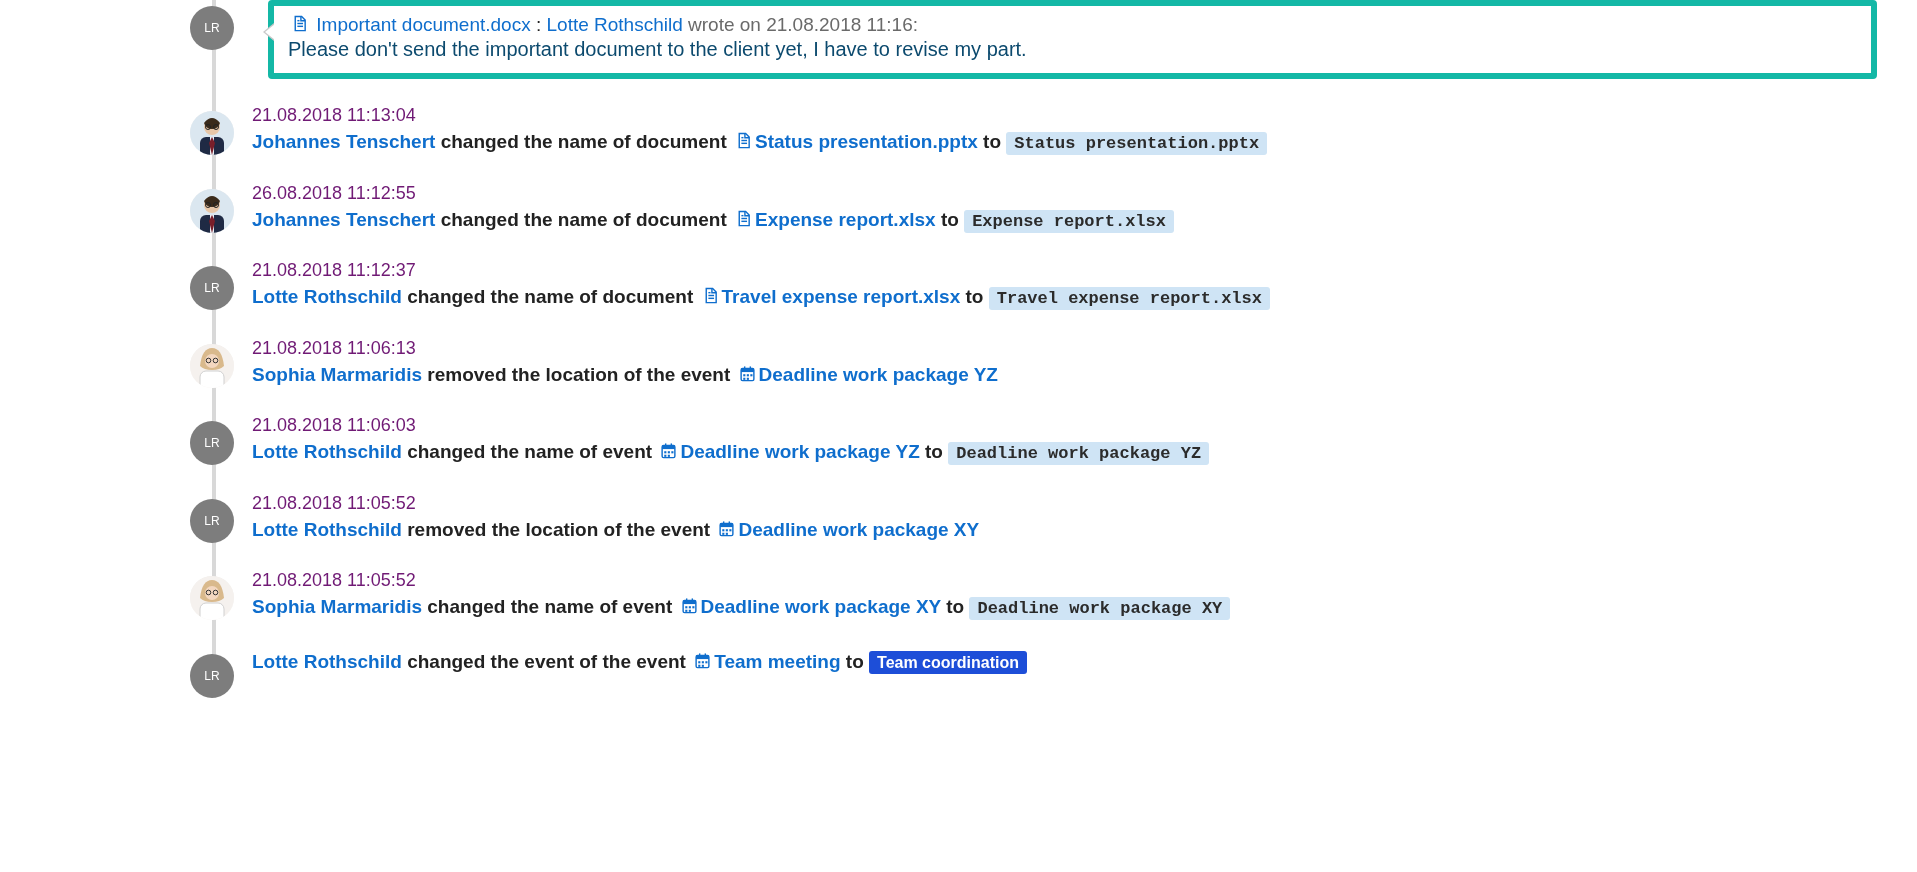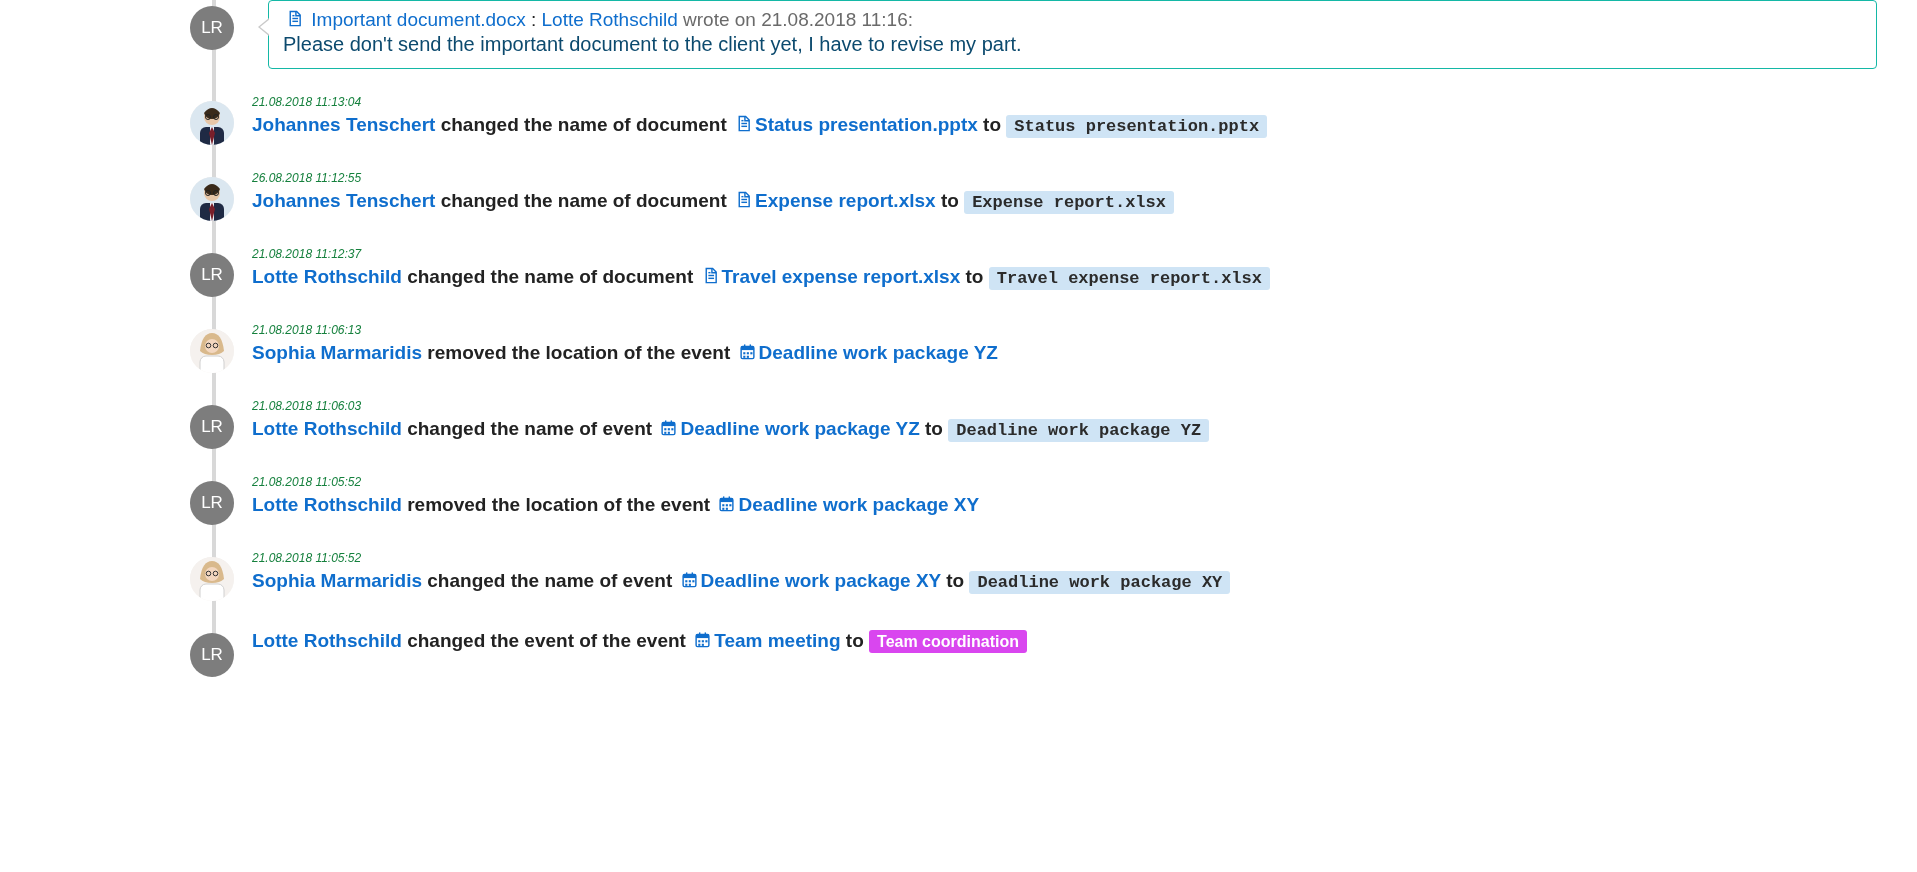--- a/index.html
+++ b/index.html
@@ -32,45 +32,44 @@
     margin-bottom: 26px;
   }
   .avatar {
     width: 44px;
     height: 44px;
     border-radius: 50%;
     flex: 0 0 44px;
     display: flex;
     align-items: center;
     justify-content: center;
-    font-size: 17px;
+    font-size: 12px;
     font-weight: 500;
     color: #fff;
     z-index: 1;
     position: relative;
     margin-top: 6px;
     background: #7d7d7d;
     overflow: hidden;
   }
   .avatar.photo {
     background: linear-gradient(180deg,#ece9e6 0%, #ffffff 100%);
     color: #555;
     font-size: 10px;
   }
   .avatar svg { width: 44px; height: 44px; }
   .entry-body {
     margin-left: 18px;
     flex: 1;
     min-width: 0;
   }
   .timestamp {
-    color: #15803d;
-    font-size: 12px;
+    color: #701a75;
+    font-size: 18px;
     margin-bottom: 2px;
-    font-style: italic;
   }
   .activity-line {
     line-height: 1.5;
     font-size: 19px;
     font-weight: bold;
   }
   .actor, .link {
     color: #0f6ecd;
     cursor: pointer;
   }
@@ -85,34 +84,34 @@
   .code-token {
     font-family: Consolas, "Courier New", monospace;
     background: #cfe4f5;
     color: #2b2b2b;
     padding: 2px 8px;
     border-radius: 3px;
     font-size: 17px;
     white-space: nowrap;
   }
   .tag-token {
-    background: #d946ef;
+    background: #1d4ed8;
     color: #fff;
     padding: 3px 8px;
     border-radius: 3px;
     font-size: 16px;
     white-space: nowrap;
     margin-top: 45px;
   }
   
   .comment-entry .entry-body {
     position: relative;
   }
   .comment-bubble {
-    border: 1px solid #14b8a6;
+    border: 6px solid #14b8a6;
     border-radius: 4px;
     padding: 8px 14px 12px 14px;
     background: #fff;
     position: relative;
     margin-left: 16px;
   }
   .comment-bubble::before {
     content: "";
     position: absolute;
     left: -11px;

